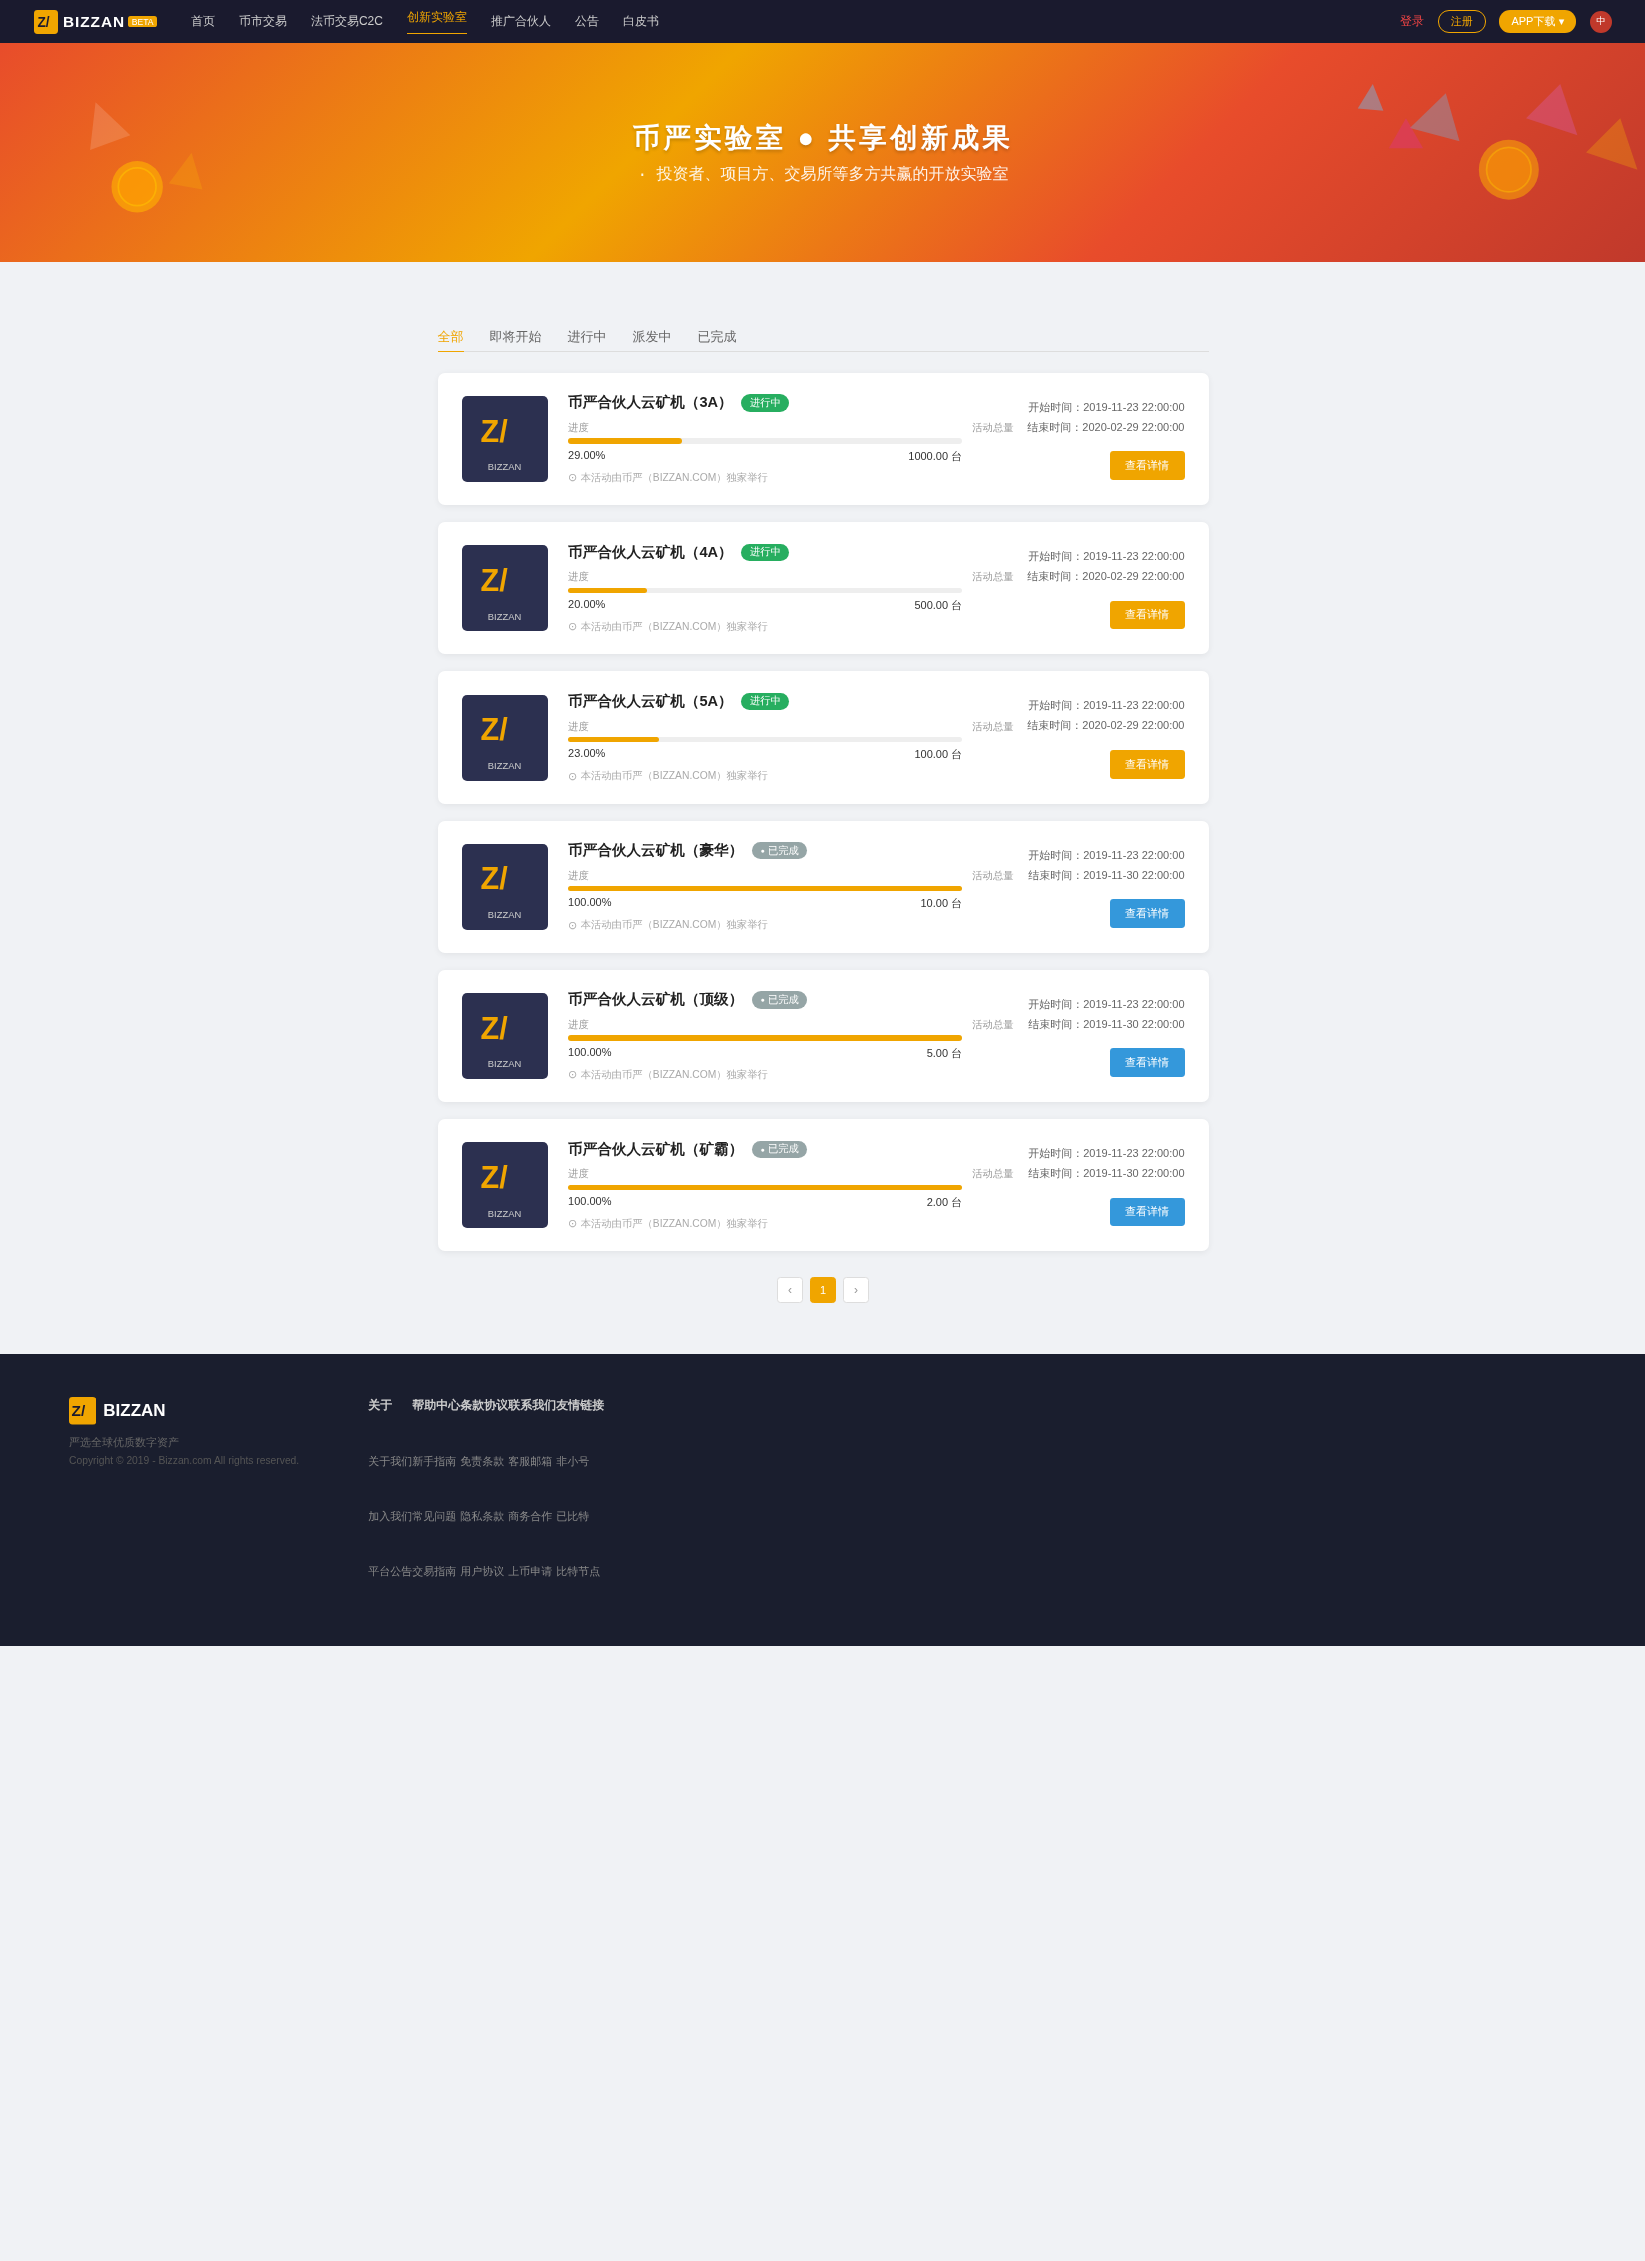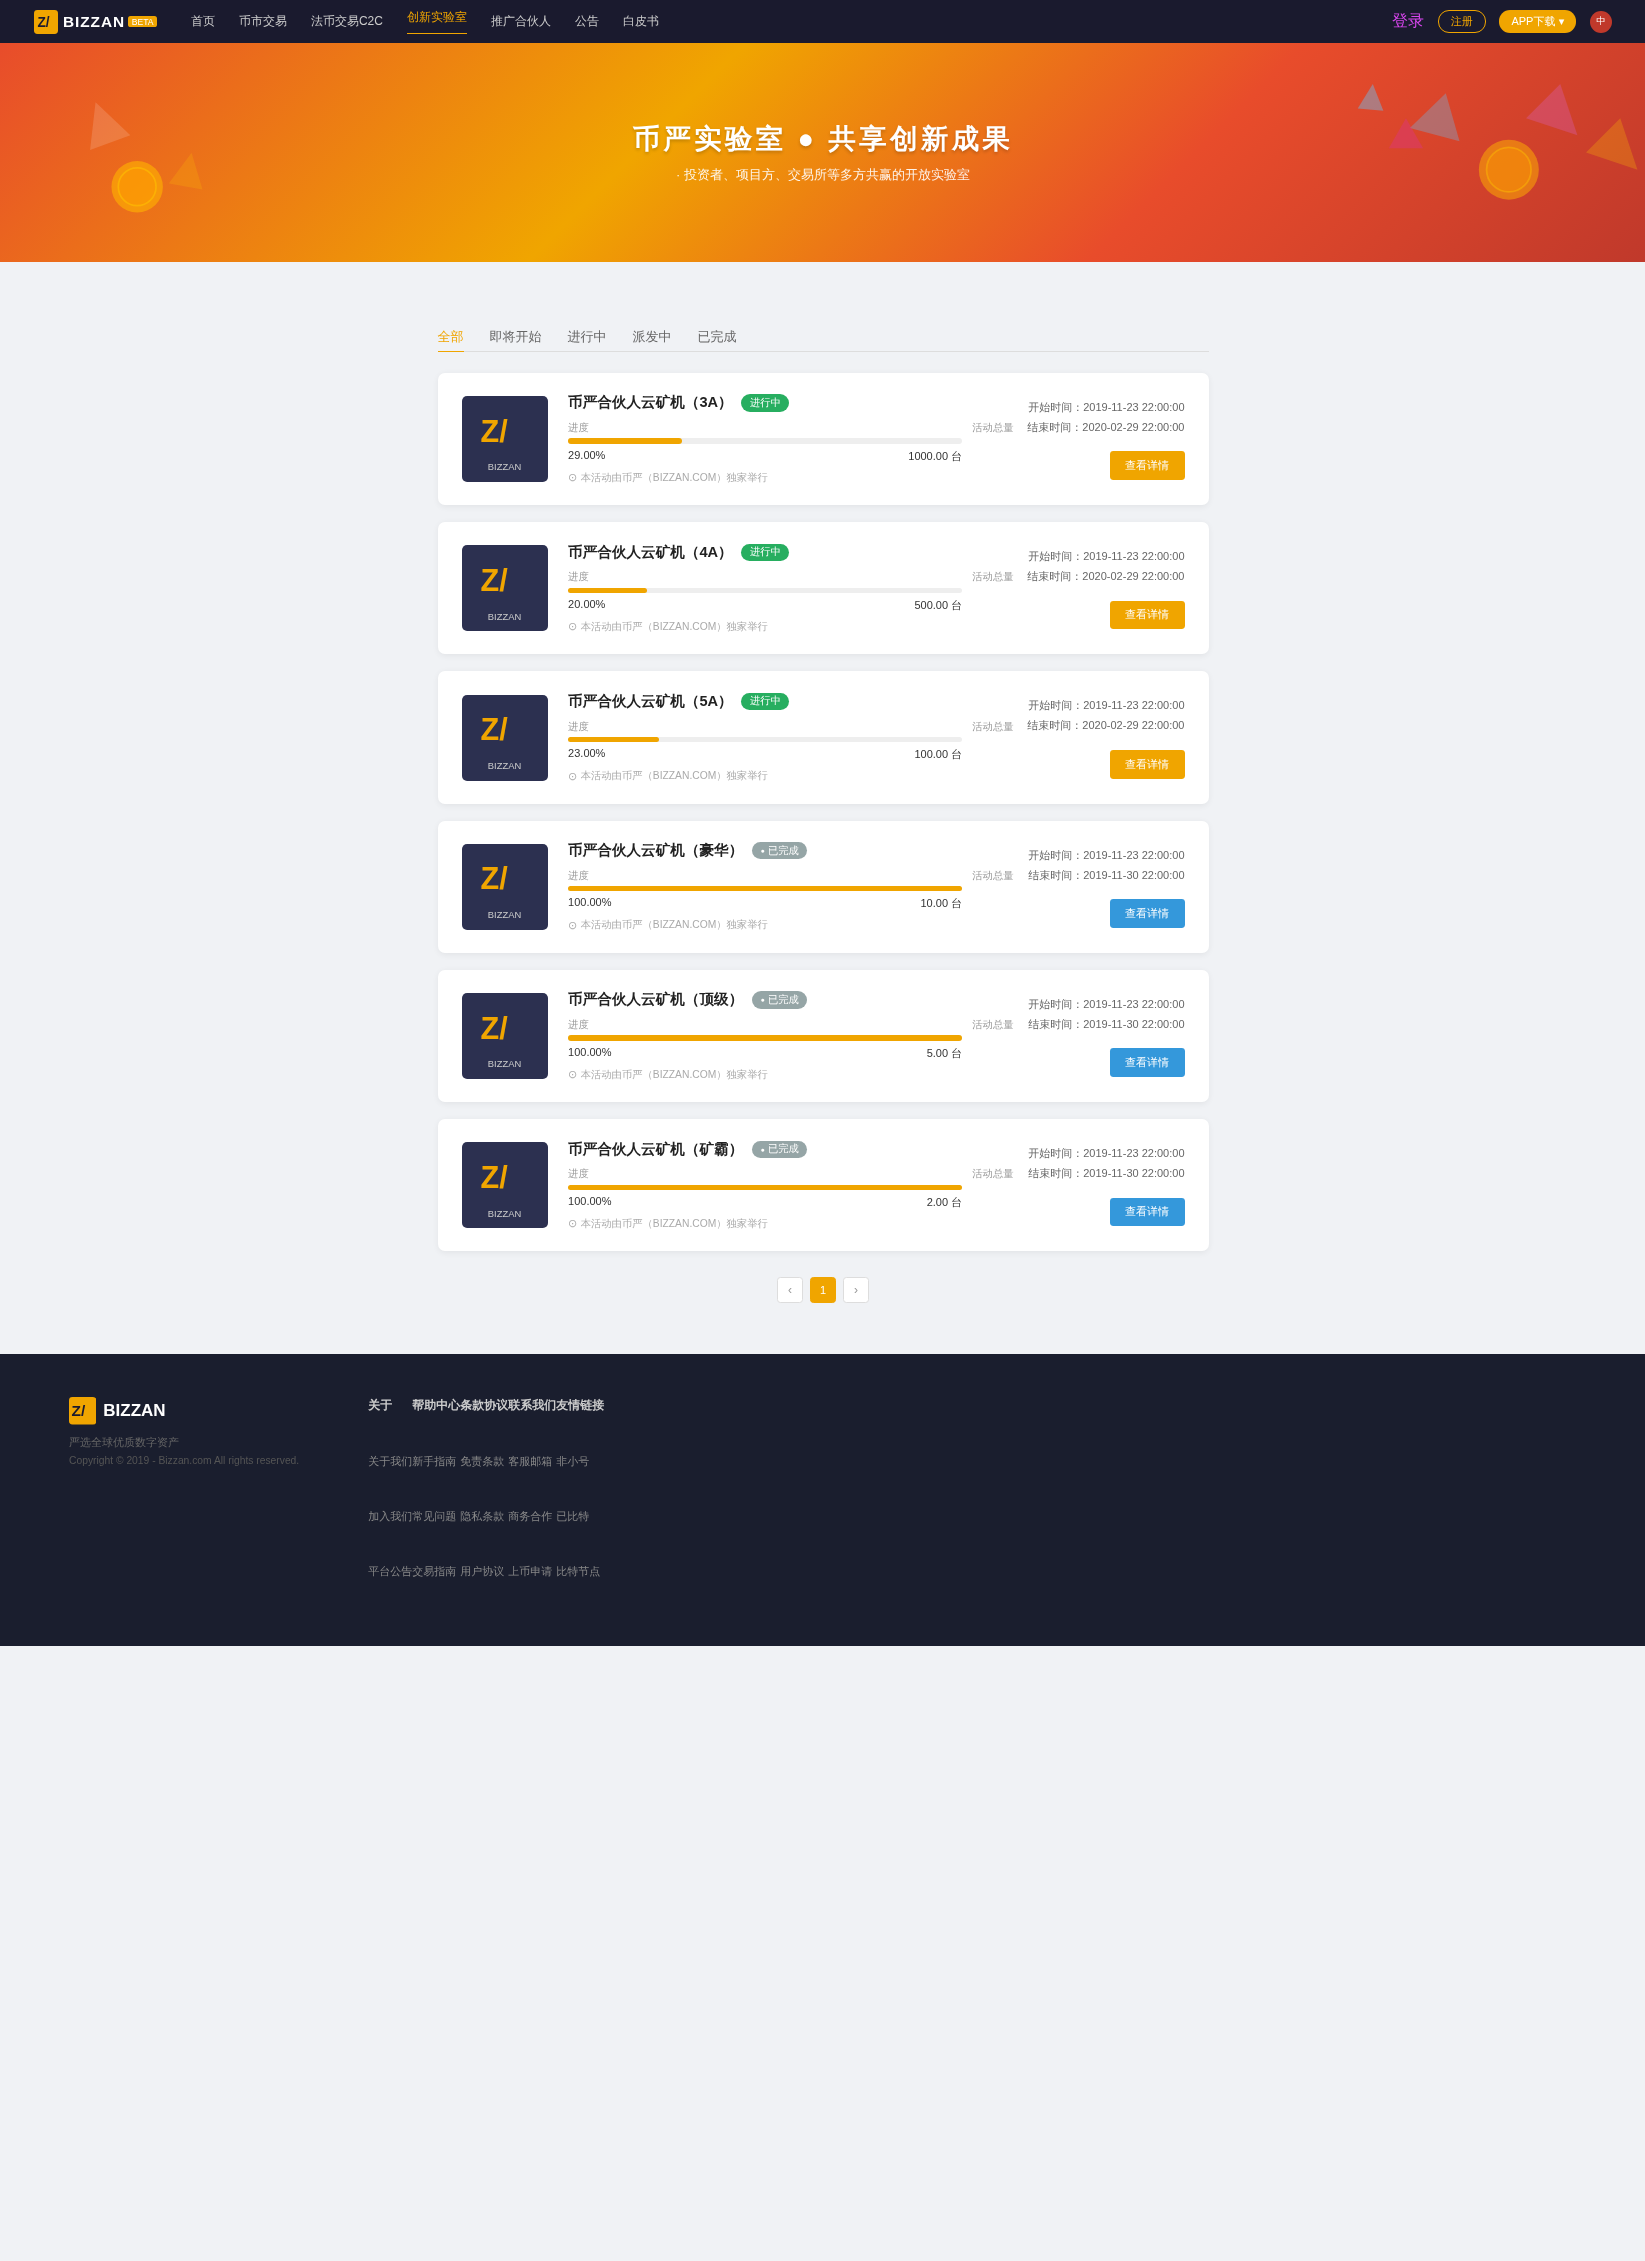--- a/index.html
+++ b/index.html
@@ -53,23 +53,23 @@
       color: #f0a500;
       border-bottom: 1.7px solid #f0a500;
       padding-bottom: 7px;
     }
     .navbar-right {
       display: flex;
       align-items: center;
       gap: 13.7px;
     }
     .navbar-right a {
-      color: #d946ef;
+      color: #ef4444;
       text-decoration: none;
-      font-size: 16px;
+      font-size: 12px;
       font-family: Liberation Mono, monospace;
     }
     .navbar-btn {
       background: transparent;
       border: 0.9px solid #ccc;
       color: #ccc;
       padding: 3.4px 12px;
       border-radius: 11px;
       cursor: pointer;
       font-size: 11px;
@@ -112,23 +112,24 @@
     .hero-title {
       color: #fff;
       font-size: 27.4px;
       font-weight: bold;
       letter-spacing: 3.4px;
       text-shadow: 0 1.7px 3.4px rgba(0,0,0,0.2);
       z-index: 2;
     }
     .hero-subtitle {
       color: rgba(255,255,255,0.9);
-      font-size: 13px;
+      font-size: 16px;
       margin-top: 8.6px;
       z-index: 2;
+      font-family: Liberation Mono, monospace;
     }
     .hero-deco {
       position: absolute;
       width: 100%; height: 100%;
       top: 0; left: 0;
       pointer-events: none;
     }
 
     
     .main-content {

